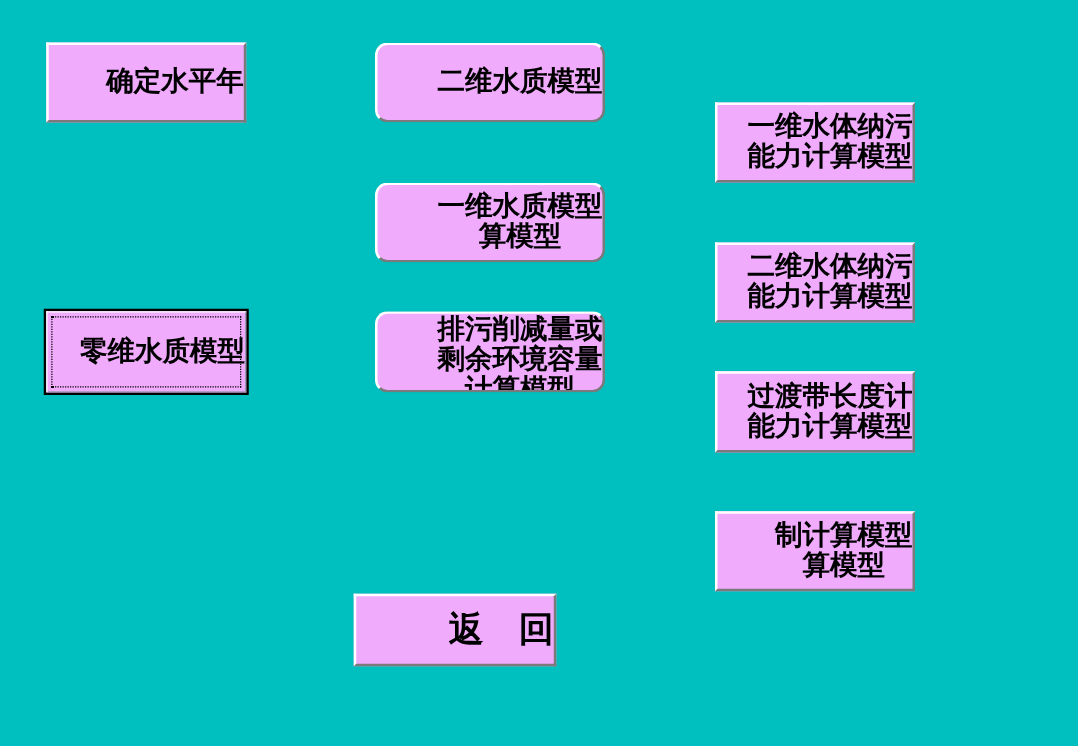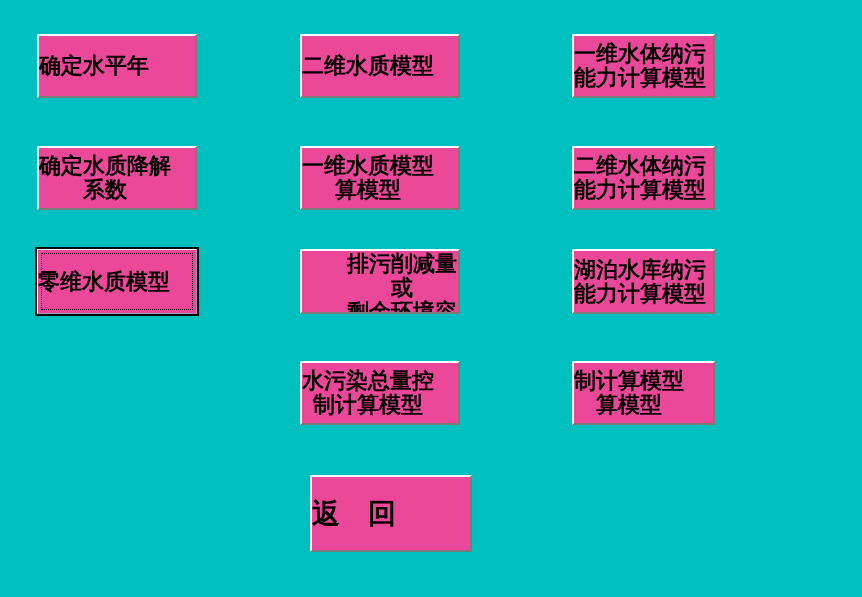--- a/index.html
+++ b/index.html
@@ -15,46 +15,46 @@
   }
   .screen {
     position: relative;
     width: 862px;
     height: 597px;
     background: #00BFBF;
   }
   .btn {
     position: absolute;
     box-sizing: border-box;
-    background: #ec4899;
+    background: #f0abfc;
     border-top: 2px solid #FFFFFF;
     border-left: 2px solid #FFFFFF;
     border-right: 2px solid #7A7A7A;
     border-bottom: 2px solid #7A7A7A;
     color: #000000;
     display: flex;
     align-items: center;
-    justify-content: flex-start;
+    justify-content: flex-end;
     text-align: center;
     overflow: hidden;
     padding: 0;
   }
   .btn .lbl {
     display: block;
     white-space: pre-line;
     font-family: "DejaVu Sans", "DejaVu Serif", sans-serif;
     font-weight: bold;
     font-size: 22px;
     line-height: 24px;
     color: #000000;
   }
   
   .c1 { left: 37px;  width: 160px; }
-  .c2 { left: 300px; width: 160px; }
-  .c3 { left: 572px; width: 143px; }
+  .c2 { left: 300px; width: 184px; border-radius: 10px; }
+  .c3 { left: 572px; width: 160px; margin-top: 48px; }
   
   .r1 { top: 34px;  height: 64px; }
   .r2 { top: 146px; height: 64px; }
   .r3 { top: 249px; height: 65px; }
   .r4 { top: 361px; height: 64px; }
   
   .focused {
     box-shadow: 0 0 0 2px #000000;
     border-width: 1px;
     border-right-color: #9A9AB0;
@@ -64,21 +64,21 @@
     position: absolute;
     left: 3px; top: 3px; right: 3px; bottom: 3px;
     border: 1px dotted #000000;
     pointer-events: none;
   }
   
   .clip-bottom { align-items: flex-start; }
   .clip-bottom .lbl { padding-top: 1px; margin-left: 44px; }
   
   .return-btn {
-    left: 310px; top: 475px; width: 162px; height: 77px;
+    left: 283px; top: 475px; width: 162px; height: 58px;
   }
   .return-btn .lbl {
     font-size: 28px;
     line-height: 30px;
   }
 </style>
 </head>
 <body>
 
 <div class="screen">
@@ -89,24 +89,20 @@
 
   <div class="btn c2 r1">
     <span class="lbl">二维水质模型</span>
   </div>
 
   <div class="btn c3 r1">
     <span class="lbl">一维水体纳污
 能力计算模型</span>
   </div>
 
-  <div class="btn c1 r2">
-    <span class="lbl">确定水质降解
-系数</span>
-  </div>
 
   <div class="btn c2 r2">
     <span class="lbl">一维水质模型
 算模型</span>
   </div>
 
   <div class="btn c3 r2">
     <span class="lbl">二维水体纳污
 能力计算模型</span>
   </div>
@@ -116,29 +112,25 @@
     <span class="focus-rect"></span>
   </div>
 
   <div class="btn c2 r3 clip-bottom">
     <span class="lbl">排污削减量或
 剩余环境容量
 计算模型</span>
   </div>
 
   <div class="btn c3 r3">
-    <span class="lbl">湖泊水库纳污
+    <span class="lbl">过渡带长度计
 能力计算模型</span>
   </div>
 
 
-  <div class="btn c2 r4">
-    <span class="lbl">水污染总量控
-制计算模型</span>
-  </div>
 
   <div class="btn c3 r4">
     <span class="lbl">制计算模型
 算模型</span>
   </div>
 
   <div class="btn return-btn">
     <span class="lbl">返　回</span>
   </div>
 

